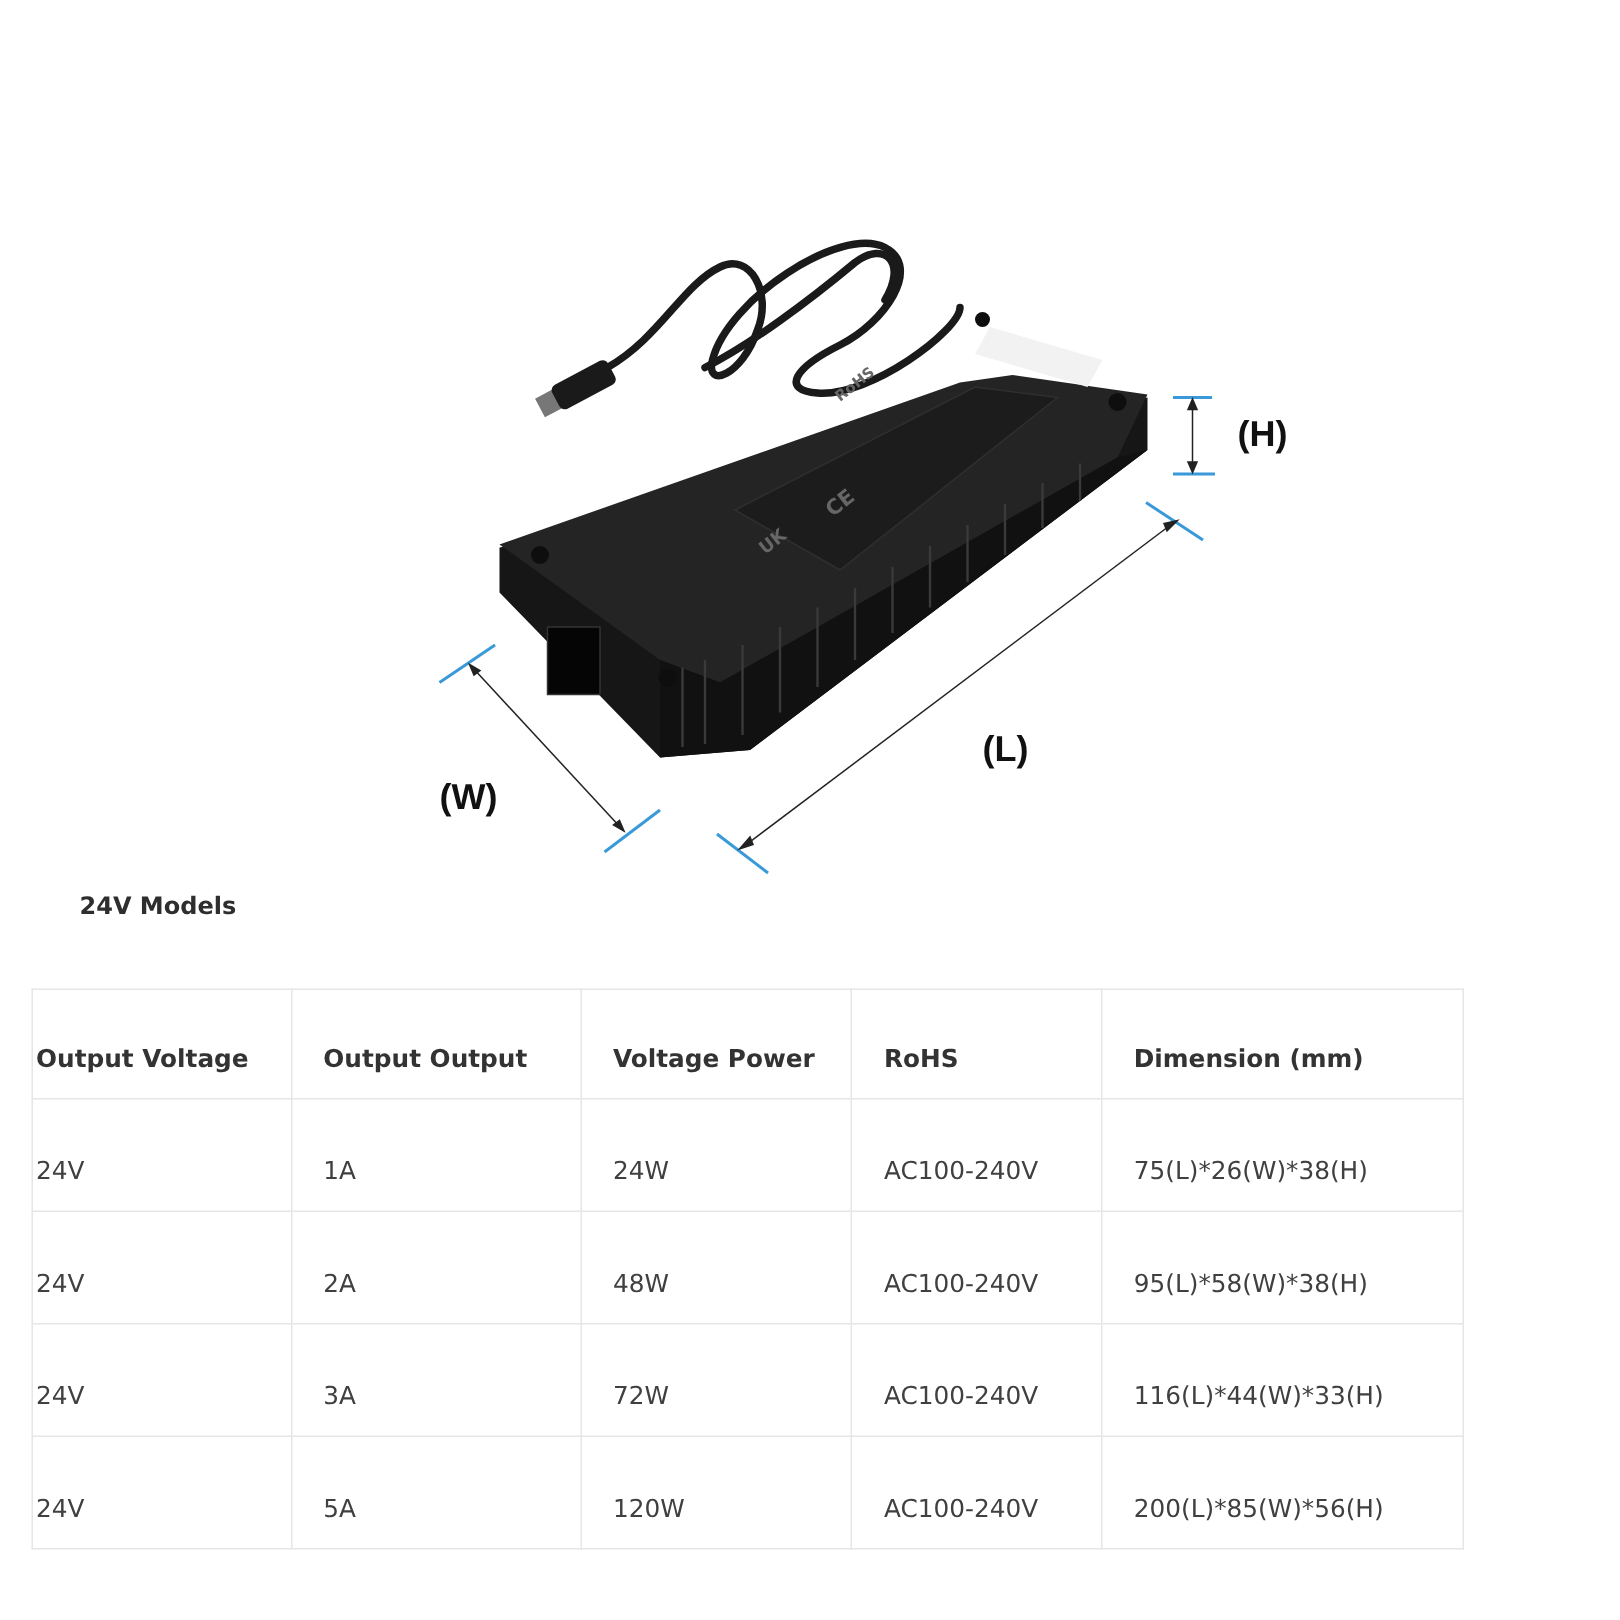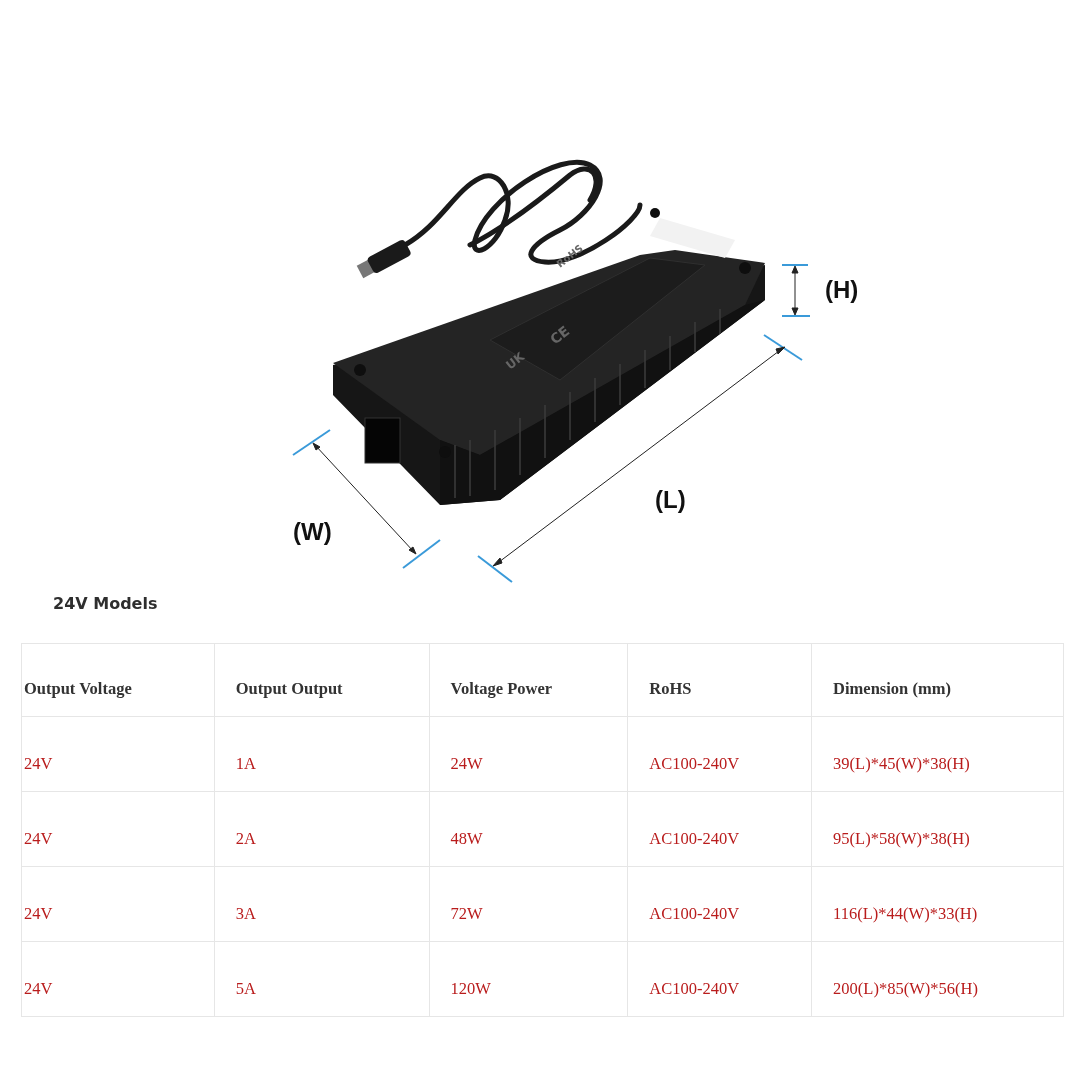--- a/index.html
+++ b/index.html
@@ -1,24 +1,24 @@
 <!DOCTYPE html>
 <html><head>
 <meta charset="utf-8">
 <style>
   html, body { margin: 0; padding: 0; background: #ffffff; }
   body { width: 1080px; height: 1080px; position: relative; overflow: hidden; font-family: "DejaVu Sans", sans-serif; color: #2b2b2b; }
   .product-figure { position: absolute; left: 0; top: 0; width: 1080px; height: 590px; }
   .product-figure svg { position: absolute; left: 0; top: 0; }
   .dim-label { position: absolute; font-family: "Liberation Sans", sans-serif; font-weight: bold; font-size: 24px; color: #111; }
   .section-title { position: absolute; left: 21px; top: 594px; font-size: 16px; font-weight: bold; color: #2e2e2e; margin-left: 32px; }
-  table.specs { position: absolute; left: 21px; top: 643px; width: 1043px; border-collapse: collapse; font-size: 16.5px; font-family: Liberation Serif, serif; }
+  table.specs { position: absolute; left: 21px; top: 659px; width: 955px; border-collapse: collapse; font-size: 16.5px; }
   table.specs th, table.specs td { border: 1.5px solid #e6e6e6; height: 54px; padding: 0 0 0 2px; text-align: left; vertical-align: middle; }
   table.specs th { font-weight: bold; color: #333; padding-top: 18px; vertical-align: middle; }
-  table.specs td { color: #b91c1c; padding-top: 20px; }
+  table.specs td { color: #404040; padding-top: 20px; }
   table.specs th:nth-child(2), table.specs td:nth-child(2),
   table.specs th:nth-child(3), table.specs td:nth-child(3),
   table.specs th:nth-child(4), table.specs td:nth-child(4),
   table.specs th:nth-child(5), table.specs td:nth-child(5) { padding-left: 21px; }
   col.c1 { width: 193px; } col.c2 { width: 215px; } col.c3 { width: 199px; } col.c4 { width: 184px; } col.c5 { width: 252px; }
 </style>
 </head>
 <body>
 
 <div class="product-figure">
@@ -115,21 +115,21 @@
       <th>RoHS</th>
       <th>Dimension (mm)</th>
     </tr>
   </thead>
   <tbody>
     <tr>
       <td>24V</td>
       <td>1A</td>
       <td>24W</td>
       <td>AC100-240V</td>
-      <td>39(L)*45(W)*38(H)</td>
+      <td>75(L)*26(W)*38(H)</td>
     </tr>
     <tr>
       <td>24V</td>
       <td>2A</td>
       <td>48W</td>
       <td>AC100-240V</td>
       <td>95(L)*58(W)*38(H)</td>
     </tr>
     <tr>
       <td>24V</td>

